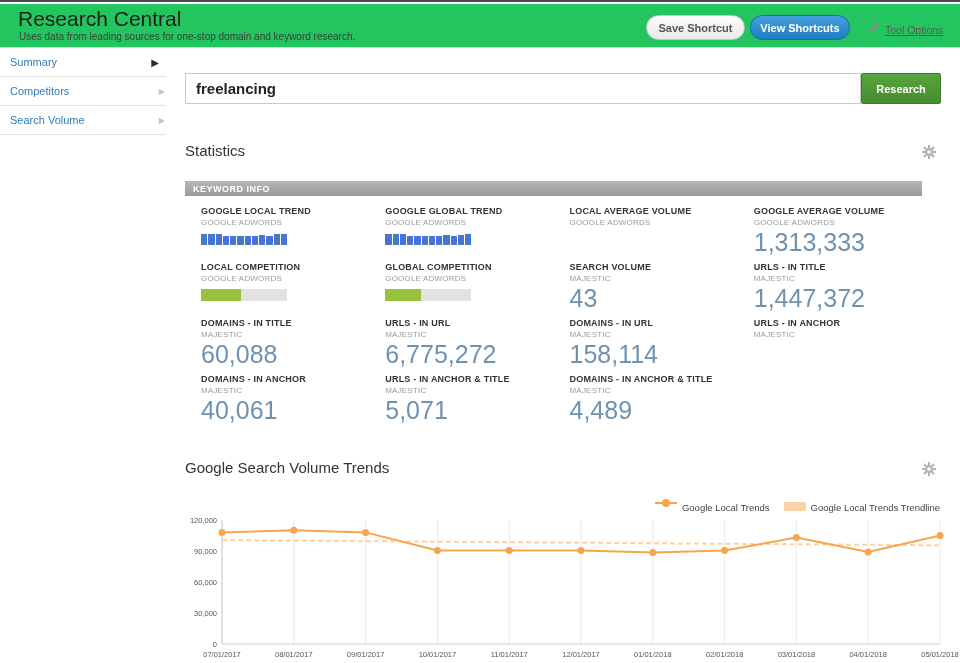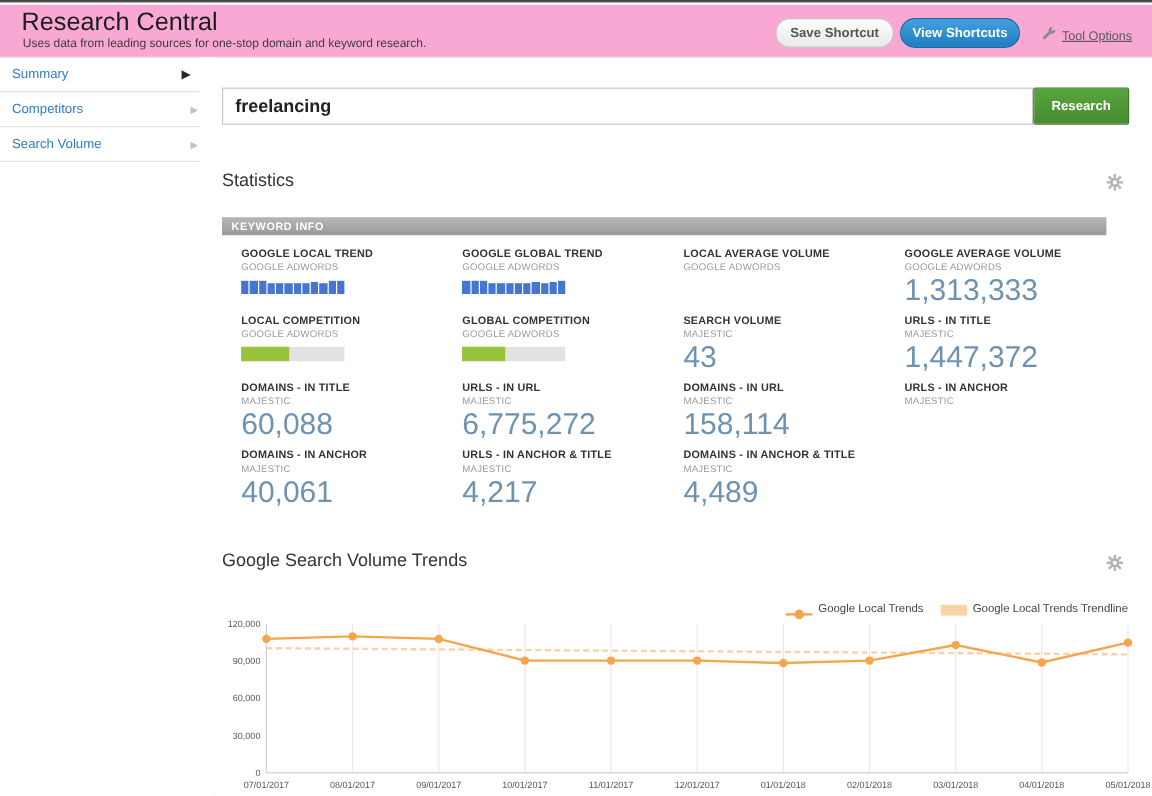--- a/index.html
+++ b/index.html
@@ -6,21 +6,21 @@
   html,body { width: 960px; height: 663px; }
   body {
     font-family: "Liberation Sans", sans-serif;
     background: #fff;
     position: relative;
     overflow: hidden;
     border-top: 2px solid #4a4a4a;
   }
   
   .header { position: absolute; left: 0; top: 2px; width: 960px; height: 44px;
-            border-bottom: 1px solid #d6d6d6; background: #f9a8d4; }
+            border-bottom: 1px solid #d6d6d6; background: #22c55e; }
   .app-title { position: absolute; left: 18px; top: 3px; font-size: 21px; color: #1c1c1c; font-weight: 400; }
   .app-subtitle { position: absolute; left: 19px; top: 27px; font-size: 10px; color: #3c3c3c; }
   .btn { position: absolute; height: 25px; border-radius: 13px; font-size: 11px; font-weight: 700;
          display: flex; align-items: center; justify-content: center; cursor: pointer; }
   .btn-save { left: 646px; top: 11px; width: 99px; background: linear-gradient(#fdfdfd,#e9e9e9);
               border: 1px solid #c6c6c6; color: #555; }
   .btn-view { left: 750px; top: 11px; width: 100px; background: linear-gradient(#45a0dd,#1e7ec2);
               border: 1px solid #1a6aa6; color: #fff; }
   .tool-link { position: absolute; left: 868px; top: 18px; display: flex; align-items: center; gap: 4px;
                font-size: 10.5px; color: #5a5a5a; cursor: pointer; }
@@ -51,21 +51,21 @@
   .stat-label { font-size: 9px; font-weight: 700; color: #333; letter-spacing: 0.2px; }
   .stat-source { font-size: 8px; color: #9a9a9a; margin-top: 2px; letter-spacing: 0.2px; }
   .stat-value { font-size: 25px; color: #6e92b0; margin-top: 1px; }
   .sparkbars { margin-top: 6px; height: 12px; width: 86px; display: flex; align-items: flex-end; gap: 1px; }
   .sbar { flex: 1; background: #4675d2; }
   .meter { margin-top: 6px; height: 12px; width: 86px; background: #e2e2e2; }
   .meter-fill { height: 100%; background: #97c23c; }
   
   .legend { position: absolute; right: 20px; top: 454px; display: flex; align-items: center; gap: 14px;
             font-size: 9.5px; color: #444; }
-  .legend-item { display: flex; align-items: flex-end; gap: 5px; }
+  .legend-item { display: flex; align-items: flex-start; gap: 5px; }
   .swatch-line { position: relative; width: 22px; height: 2px; background: #f6a54c; }
   .swatch-line::after { content: ""; position: absolute; left: 7px; top: -3px; width: 8px; height: 8px;
                         border-radius: 50%; background: #f6a54c; }
   .swatch-area { width: 22px; height: 9px; background: #f9d3a8; }
   .chart-wrap { position: absolute; left: 0; top: 464px; width: 794px; height: 155px; }
   .ytick { font-size: 7.5px; fill: #555; font-family: "Liberation Sans", sans-serif; }
   .xtick { font-size: 7.5px; fill: #555; font-family: "Liberation Sans", sans-serif; }
 </style>
 </head>
 <body>
@@ -219,21 +219,21 @@
     </div>
 
     <div class="stat">
       <div class="stat-label">DOMAINS - IN ANCHOR</div>
       <div class="stat-source">MAJESTIC</div>
       <div class="stat-value">40,061</div>
     </div>
     <div class="stat">
       <div class="stat-label">URLS - IN ANCHOR &amp; TITLE</div>
       <div class="stat-source">MAJESTIC</div>
-      <div class="stat-value">4,217</div>
+      <div class="stat-value">5,071</div>
     </div>
     <div class="stat">
       <div class="stat-label">DOMAINS - IN ANCHOR &amp; TITLE</div>
       <div class="stat-source">MAJESTIC</div>
       <div class="stat-value">4,489</div>
     </div>
 
   </div>
 
   <div class="section-title" style="top:411px">Google Search Volume Trends</div>

